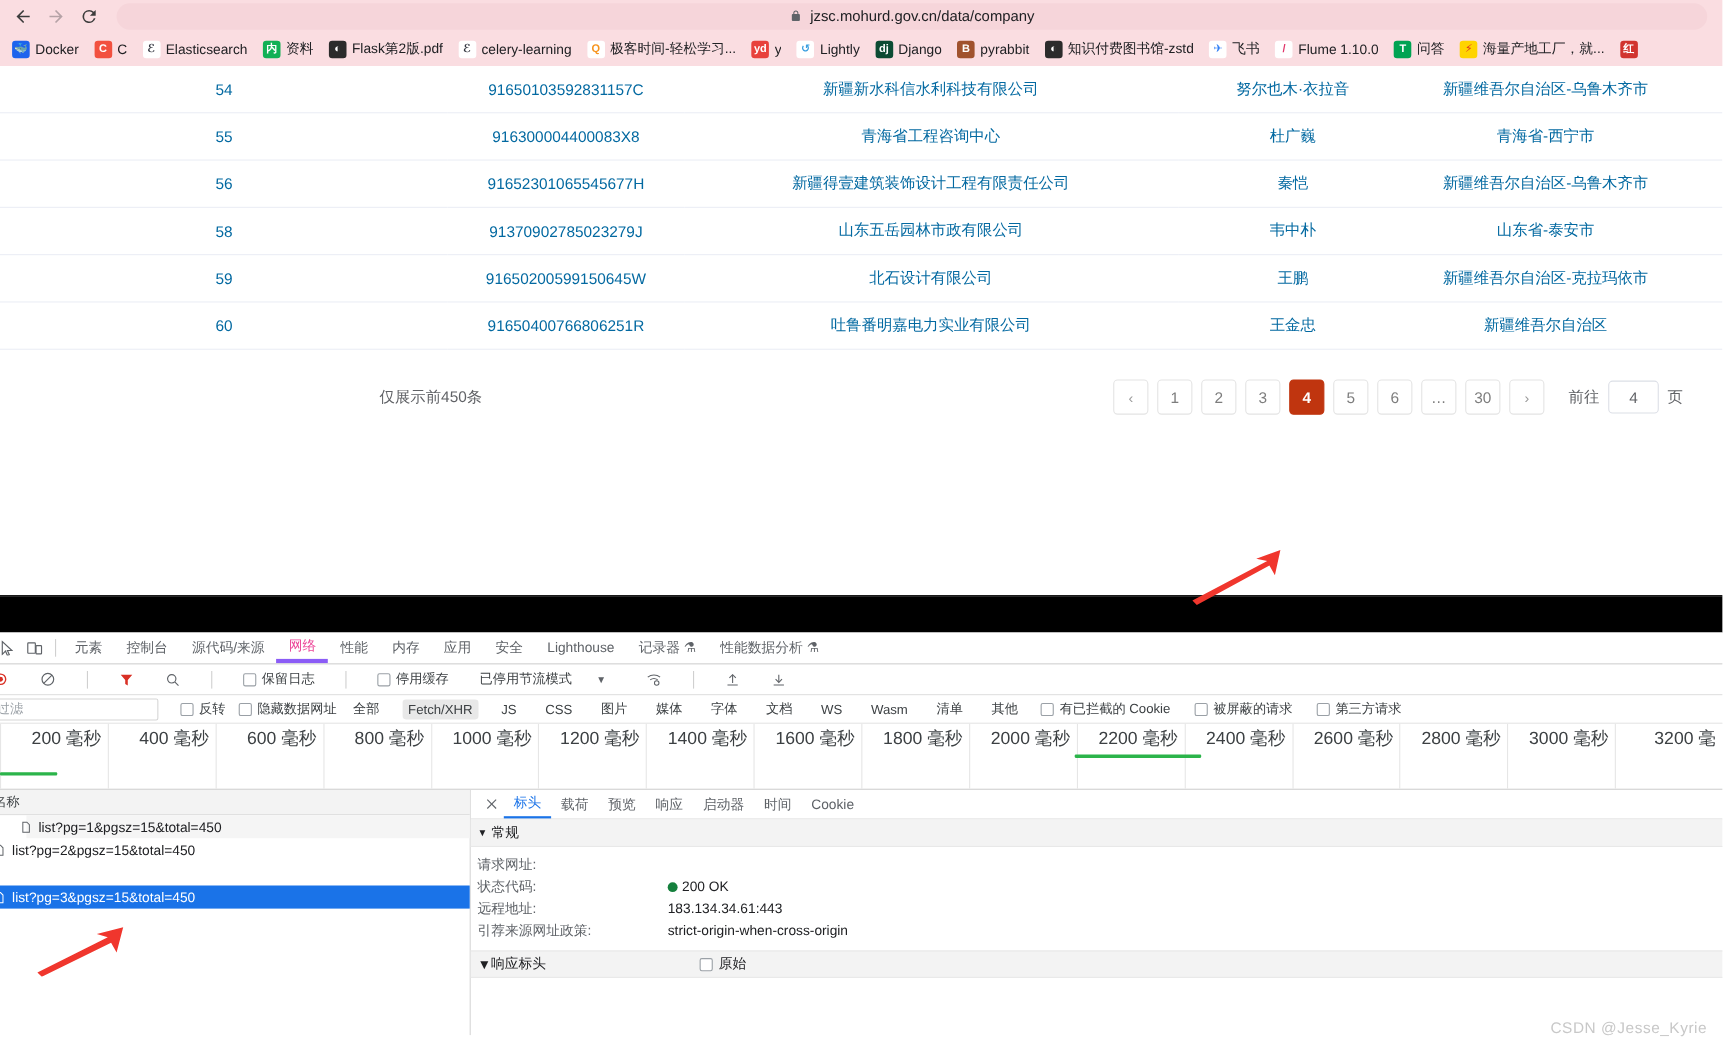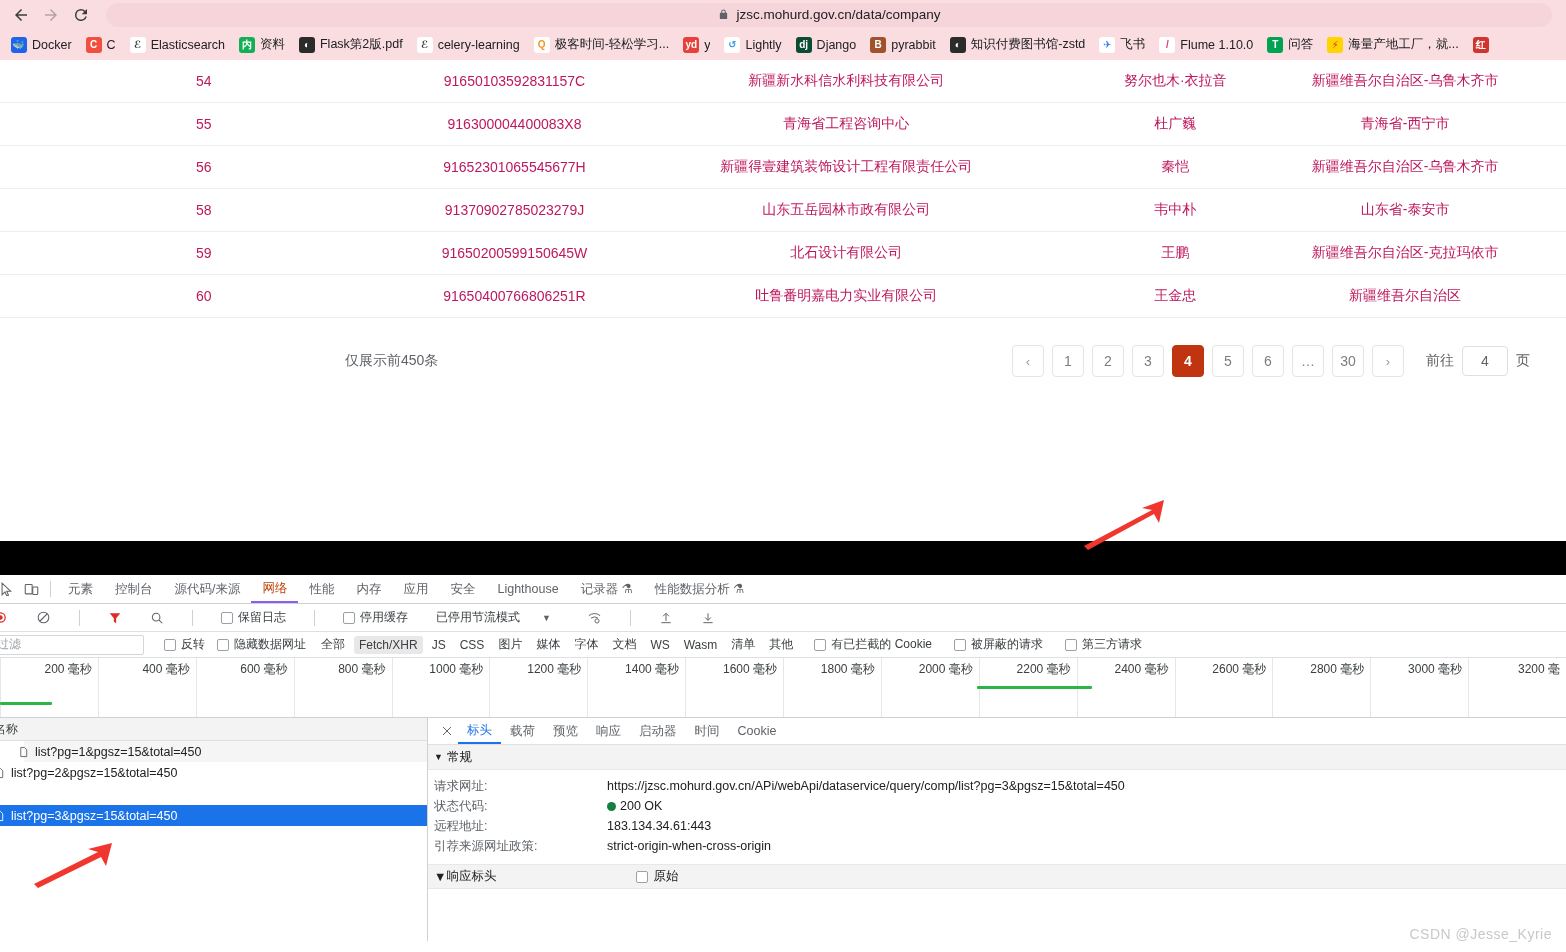--- a/index.html
+++ b/index.html
@@ -53,21 +53,21 @@
   .bm-label { overflow: hidden; text-overflow: ellipsis; max-width: 120px; }
 
   
   .page {
     position: absolute; top: 60px; left: 0; width: 1566px; height: 481px;
     background: #fff; overflow: hidden;
   }
   table.data { width: 100%; border-collapse: collapse; table-layout: fixed; }
   table.data td {
     border-bottom: 1px solid #ebeef5;
-    font-size: 14px; color: #be185d; padding: 12px 6px;
+    font-size: 14px; color: #0369a1; padding: 12px 6px;
     vertical-align: middle; text-align: center;
   }
   td.c-idx { width: 390px; text-align: right; padding-right: 28px; color: #606266;}
   td.c-code { width: 205px; text-align: left; font-size: 13.5px; }
   td.c-name { width: 430px; color: #e8380d; }
   td.c-person { width: 200px; }
   td.c-region { width: 240px; }
   td.c-tail { width: 34px; }
 
   .table-footer {
@@ -101,21 +101,21 @@
     height: 33px; background: #000; width: 100%;
   }
   .dt-tabs {
     height: 29px; display: flex; align-items: center; gap: 0px;
     border-bottom: 1px solid #d0d0d0; background: #fff; padding-left: 0px;
     font-size: 12.5px; color: #5f6368; white-space: nowrap; overflow: hidden;
   }
   .dt-icbtn { width: 26px; display:flex; align-items:center; justify-content:center; color:#5f6368;}
   .dt-sep { width: 1px; height: 16px; background: #d0d0d0; margin: 0 6px; flex:0 0 auto;}
   .dt-tab { padding: 0 11px; height: 28px; display: flex; align-items: center; cursor: pointer; flex:0 0 auto;}
-  .dt-tab.active { color: #c2410c; border-bottom: 2px solid #8b5cf6; }
+  .dt-tab.active { color: #ec4899; border-bottom: 4px solid #8b5cf6; }
 
   .dt-toolbar {
     height: 28px; display: flex; align-items: center; gap: 16px;
     border-bottom: 1px solid #e0e0e0; font-size: 12px; color: #3c4043;
     padding-left: 0px; white-space: nowrap;
   }
   .tb-item { display: flex; align-items: center; padding: 0 6px; flex:0 0 auto; }
   .cb { width: 12px; height: 12px; border: 1px solid #9aa0a6; border-radius: 2px;
         display: inline-block; margin-right: 5px; background: #fff; flex:0 0 auto;}
 
@@ -134,21 +134,21 @@
   .ftype.sel { background: #e8e8e8; }
 
   .dt-timeline {
     height: 60px; border-bottom: 1px solid #d0d0d0; position: relative;
     background: #fff; overflow: hidden;
   }
   .tl-cell {
     position: absolute; top: 0; height: 60px; border-left: 1px solid #e6e6e6;
   }
   .tl-label {
-    position: absolute; top: 3px; right: 6px; font-size: 12px; color: #3c4043;
+    position: absolute; top: 3px; right: 6px; font-size: 16px; color: #3c4043;
     white-space: nowrap;
   }
   .tl-bar { position: absolute; height: 3px; background: #2bb44a; border-radius: 1px; }
 
   .dt-split { display: flex; height: 223px; }
   .req-list { width: 428px; border-right: 1px solid #d0d0d0; background:#fff;}
   .req-head {
     height: 23px; border-bottom: 1px solid #e0e0e0; background: #f3f3f3;
     display: flex; align-items: center; padding-left: 0px; font-size: 12px; color: #3c4043;
   }
@@ -478,21 +478,21 @@
       <div class="filter-input">过滤</div>
       <div style="width:14px;"></div>
       <div class="tb-item">
         <span class="cb"></span>
         <span>反转</span>
       </div>
       <div class="tb-item">
         <span class="cb"></span>
         <span>隐藏数据网址</span>
       </div>
-      <div id="ftypes" style="display:flex;align-items:center;gap:4px;margin-left:4px;">
+      <div id="ftypes" style="display:flex;align-items:center;gap:16px;margin-left:4px;">
           <div class="ftype">全部</div>
           <div class="ftype sel">Fetch/XHR</div>
           <div class="ftype">JS</div>
           <div class="ftype">CSS</div>
           <div class="ftype">图片</div>
           <div class="ftype">媒体</div>
           <div class="ftype">字体</div>
           <div class="ftype">文档</div>
           <div class="ftype">WS</div>
           <div class="ftype">Wasm</div>
@@ -618,21 +618,20 @@
             </div>
         </div>
 
         <div class="rd-section">
           <span class="tri">▼</span>
           <span>常规</span>
         </div>
         <div id="general-rows" style="padding-top:6px;">
             <div class="rd-row">
               <span class="rd-key">请求网址:</span>
-              <span class="rd-val">https://jzsc.mohurd.gov.cn/APi/webApi/dataservice/query/comp/list?pg=3&amp;pgsz=15&amp;total=450</span>
             </div>
             <div class="rd-row">
               <span class="rd-key">状态代码:</span>
               <span class="rd-val">
                 <span class="status-dot"></span>
                 <span>200 OK</span>
               </span>
             </div>
             <div class="rd-row">
               <span class="rd-key">远程地址:</span>

